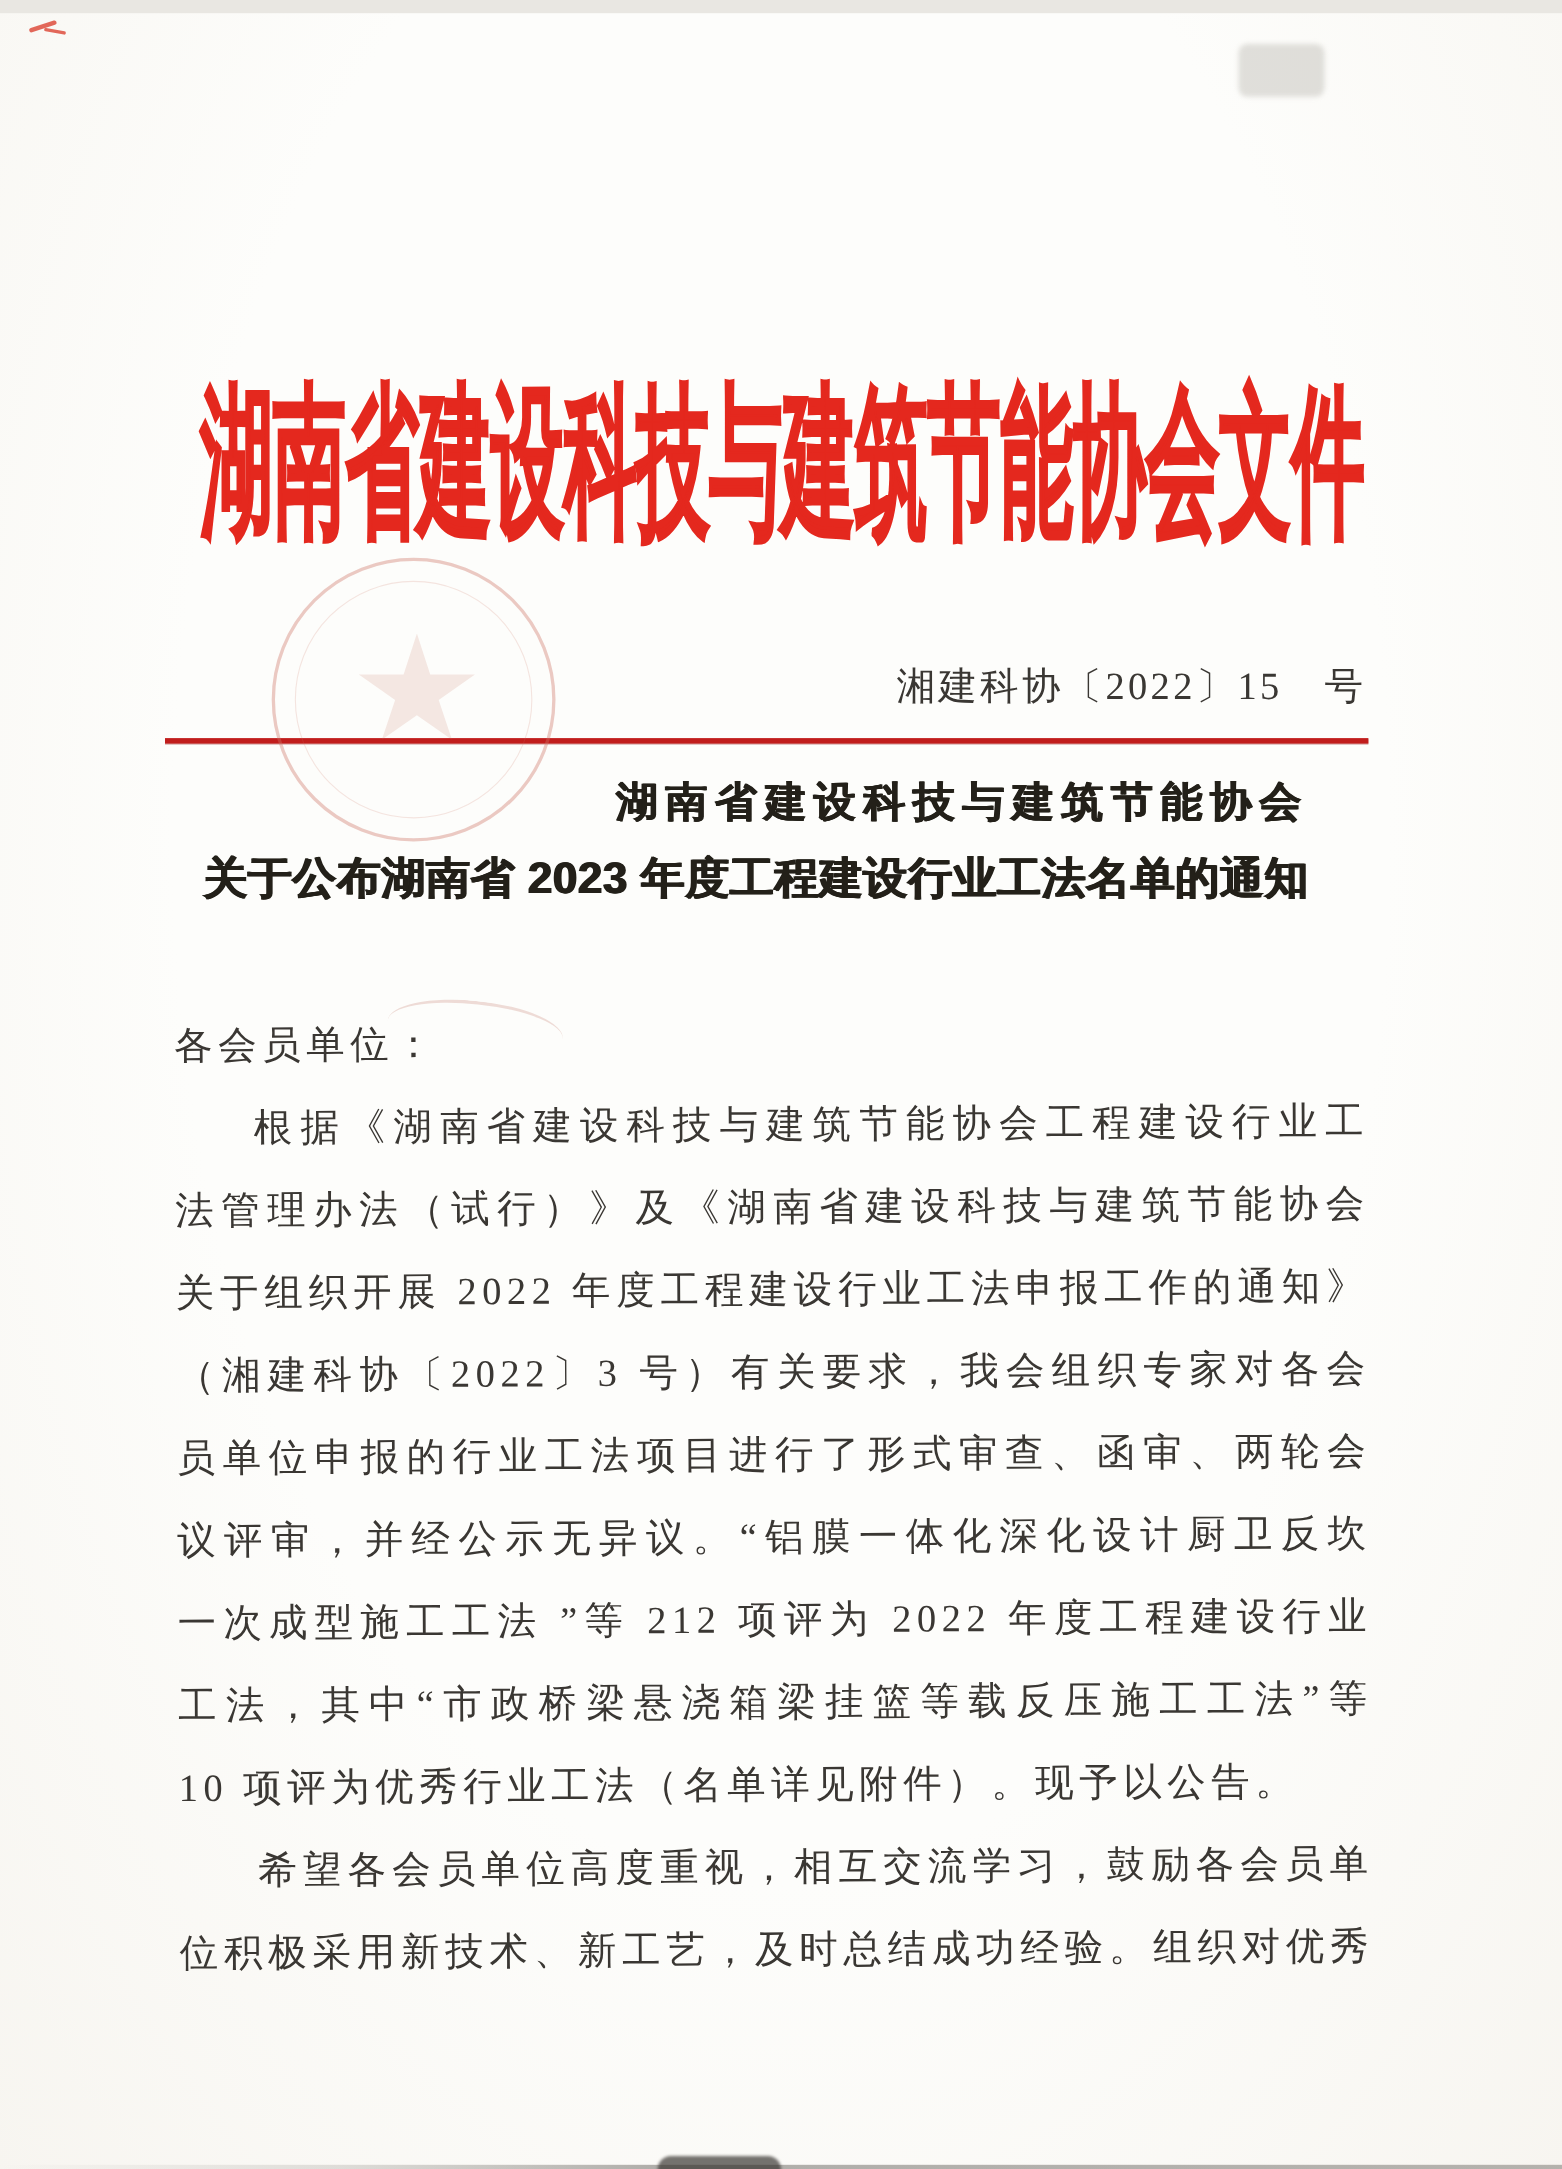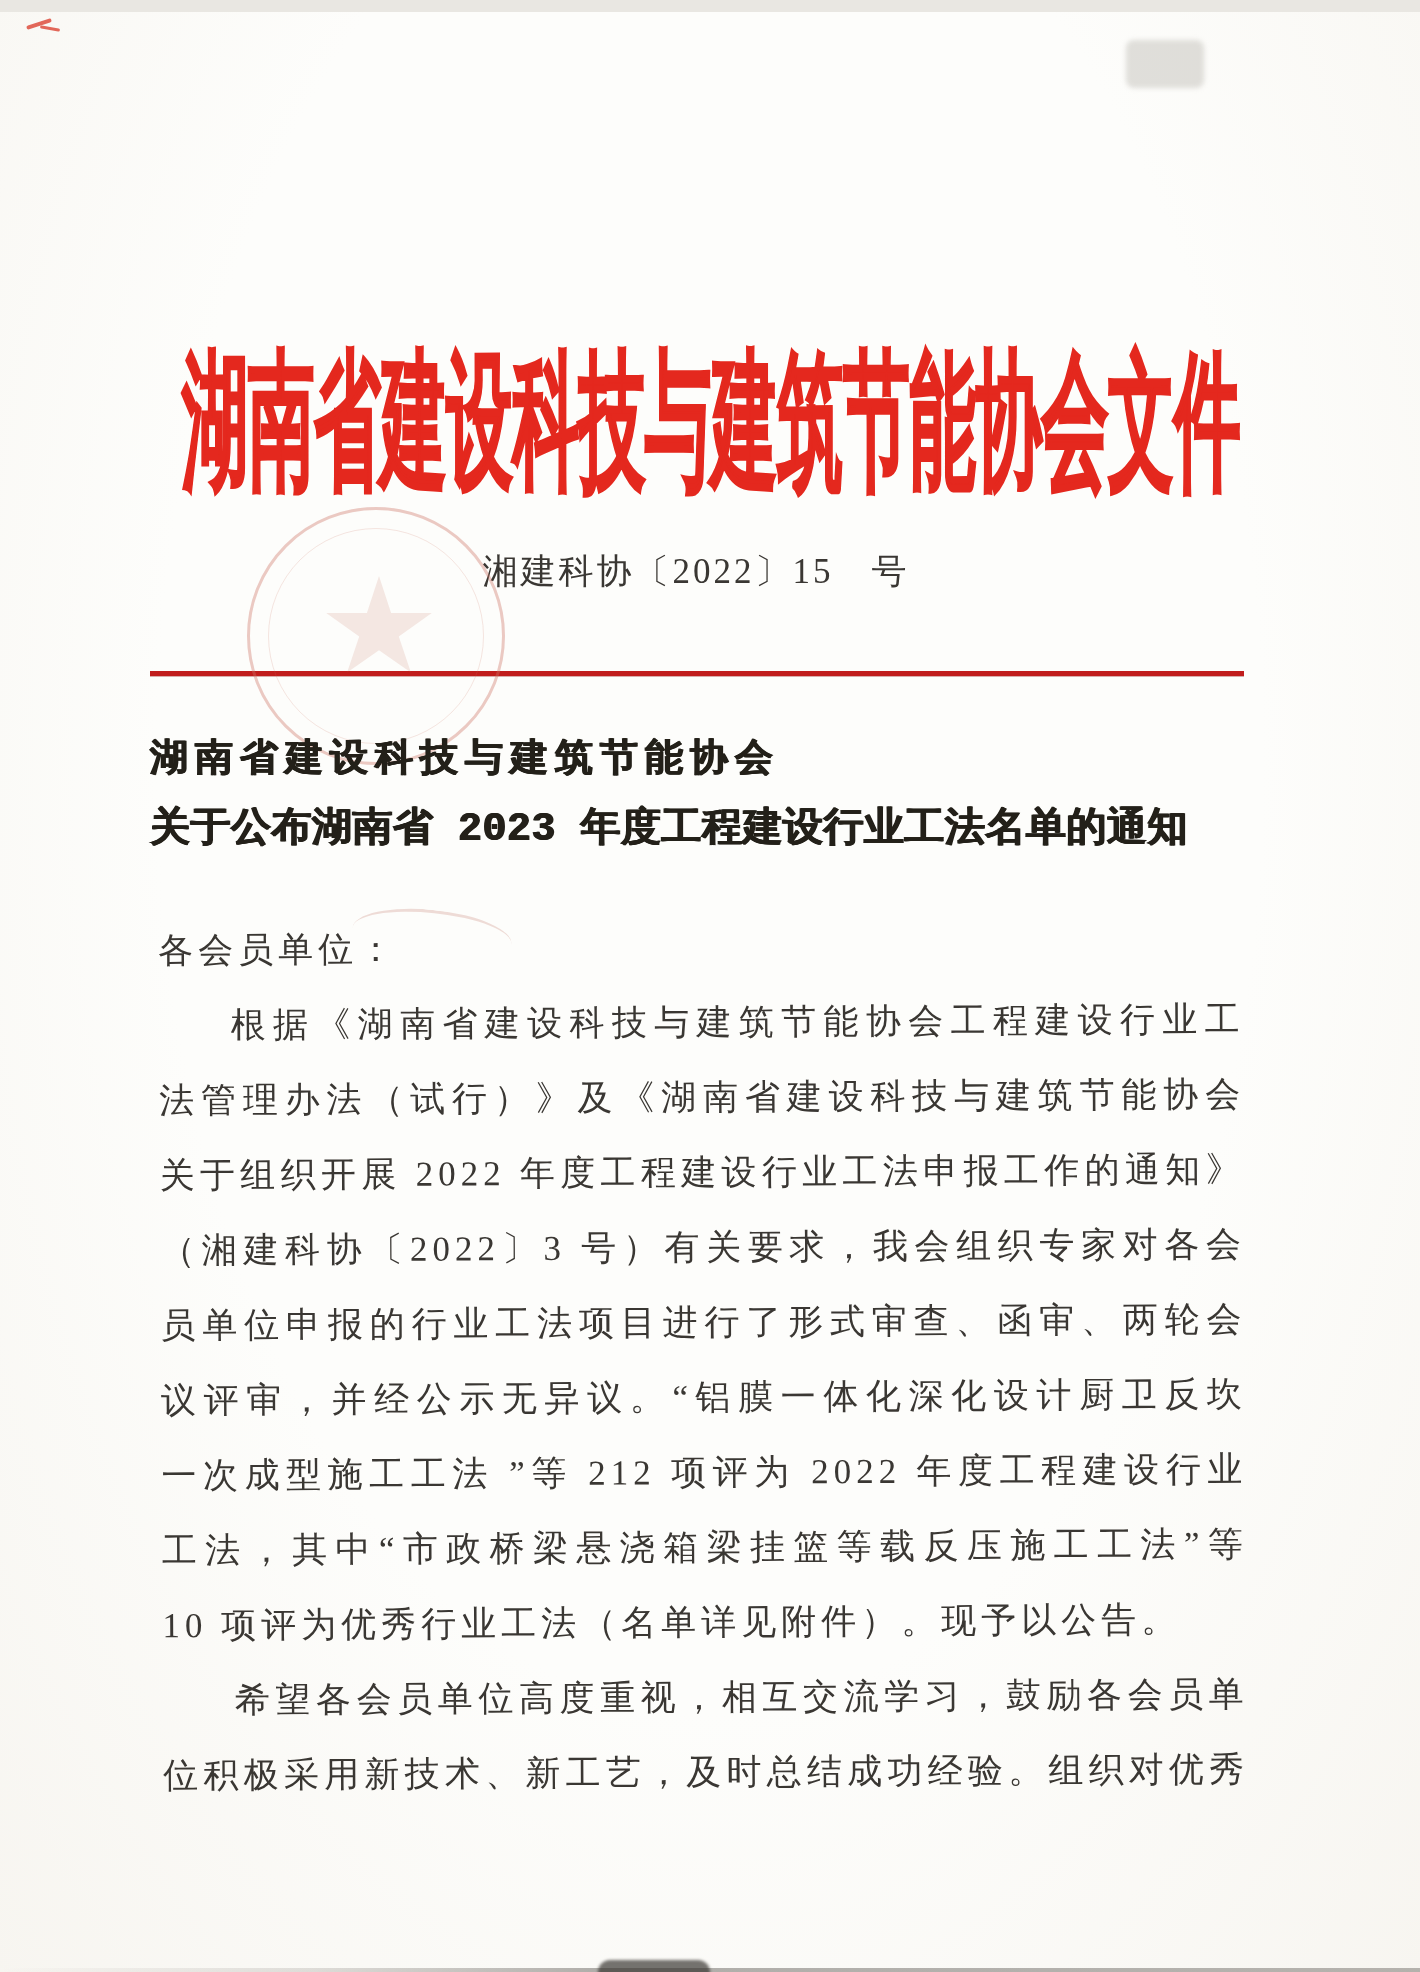--- a/index.html
+++ b/index.html
@@ -47,22 +47,22 @@
     font-size: 150px; line-height: 160px; white-space: nowrap;
     font-family: var(--serif); font-weight: bold;
     color: var(--letterhead-red, #e4281e);
     -webkit-text-stroke: 3px var(--letterhead-red, #e4281e);
     text-shadow: 0 0 1px var(--letterhead-red, #e4281e);
     transform: scaleX(0.441); transform-origin: left top;
   }
 
   
   .doc-number {
-    position: absolute; left: 150px; top: 536px; width: 1092px;
-    text-align: center; font-size: 35px; letter-spacing: 3px;
+    position: absolute; left: 150px; top: 588px; width: 1092px;
+    text-align: right; font-size: 35px; letter-spacing: 3px;
     color: var(--ink, #3a3733); font-family: var(--serif);
   }
 
   
   .red-rule {
     position: absolute; left: 150px; top: 659px; width: 1094px; height: 5px;
     background: var(--rule-red, #c11d1c);
     box-shadow: 0 1px 0 rgba(150, 25, 25, 0.35);
   }
 
@@ -82,23 +82,23 @@
     border: 1px solid rgba(206, 116, 102, 0.18); border-radius: 50%;
   }
   .seal-arc {
     position: absolute; left: 352px; top: 898px; width: 160px; height: 52px;
     border-top: 3px solid rgba(198, 122, 108, 0.26); border-radius: 50%;
     transform: rotate(6deg);
   }
 
   
   .doc-title {
-    position: absolute; left: 150px; top: 720px; width: 1040px;
-    text-align: left; color: var(--title-ink, #232019);
-    font-family: Liberation Mono, monospace; font-weight: bold;
+    position: absolute; left: 150px; top: 692px; width: 1040px;
+    text-align: right; color: var(--title-ink, #232019);
+    font-family: Liberation Sans, sans-serif; font-weight: bold;
   }
   .doc-title .org {
     font-size: 38px; letter-spacing: 7px;
     text-shadow: 0.7px 0 0 currentColor, -0.7px 0 0 currentColor;
   }
   .doc-title .subject {
     margin-top: 16px; font-size: 40px; letter-spacing: 0.5px;
     text-shadow: 0.8px 0 0 currentColor, -0.8px 0 0 currentColor;
   }
 

